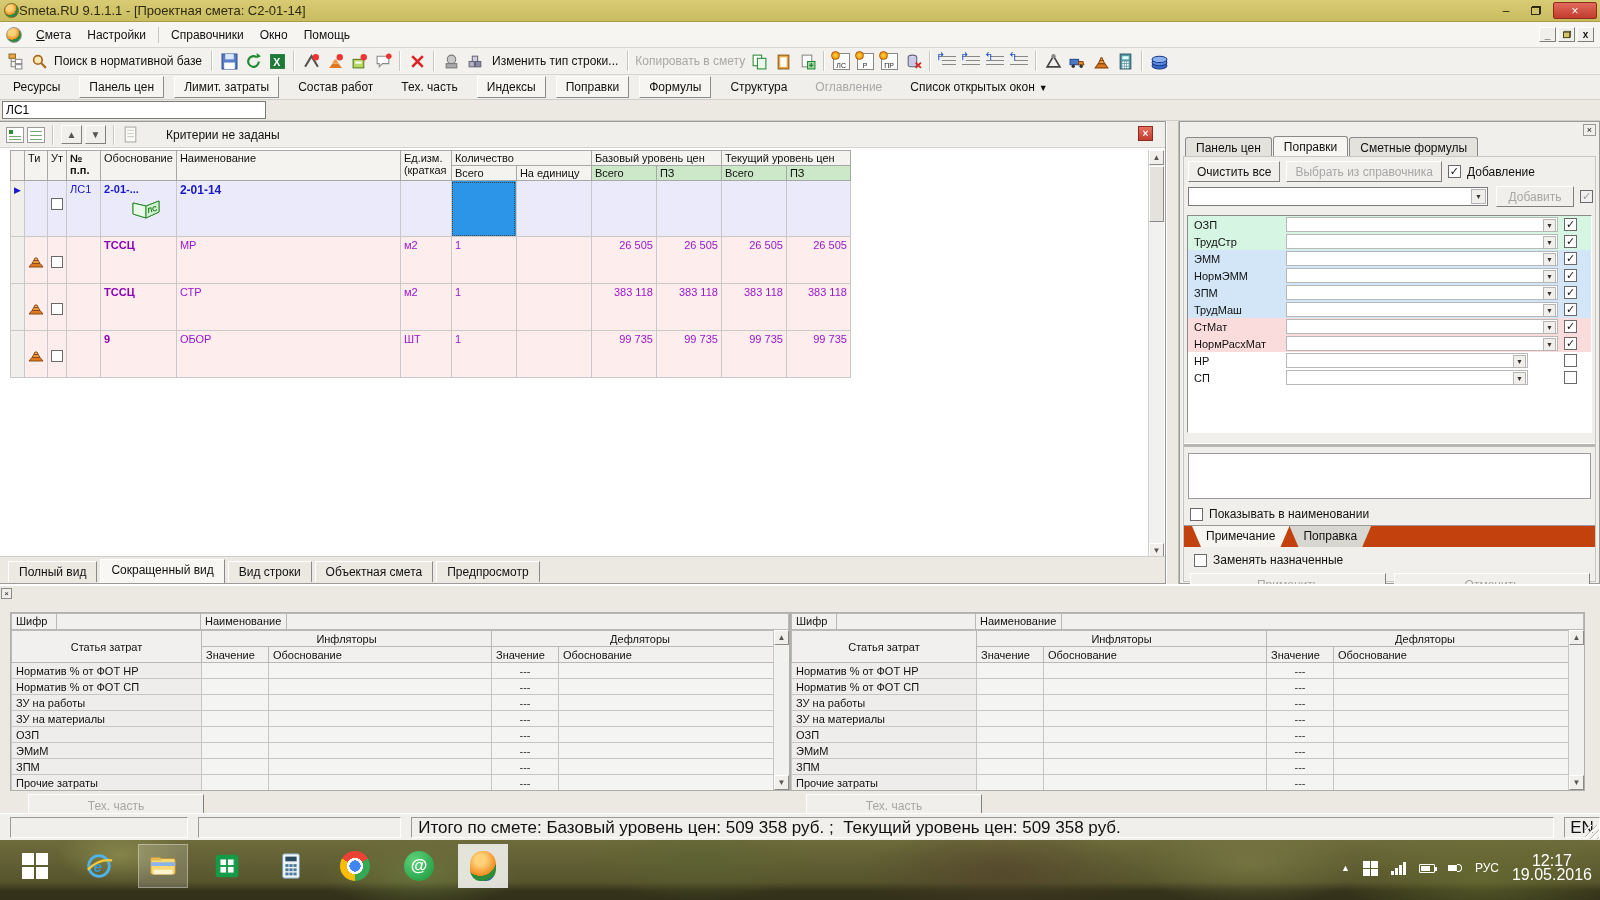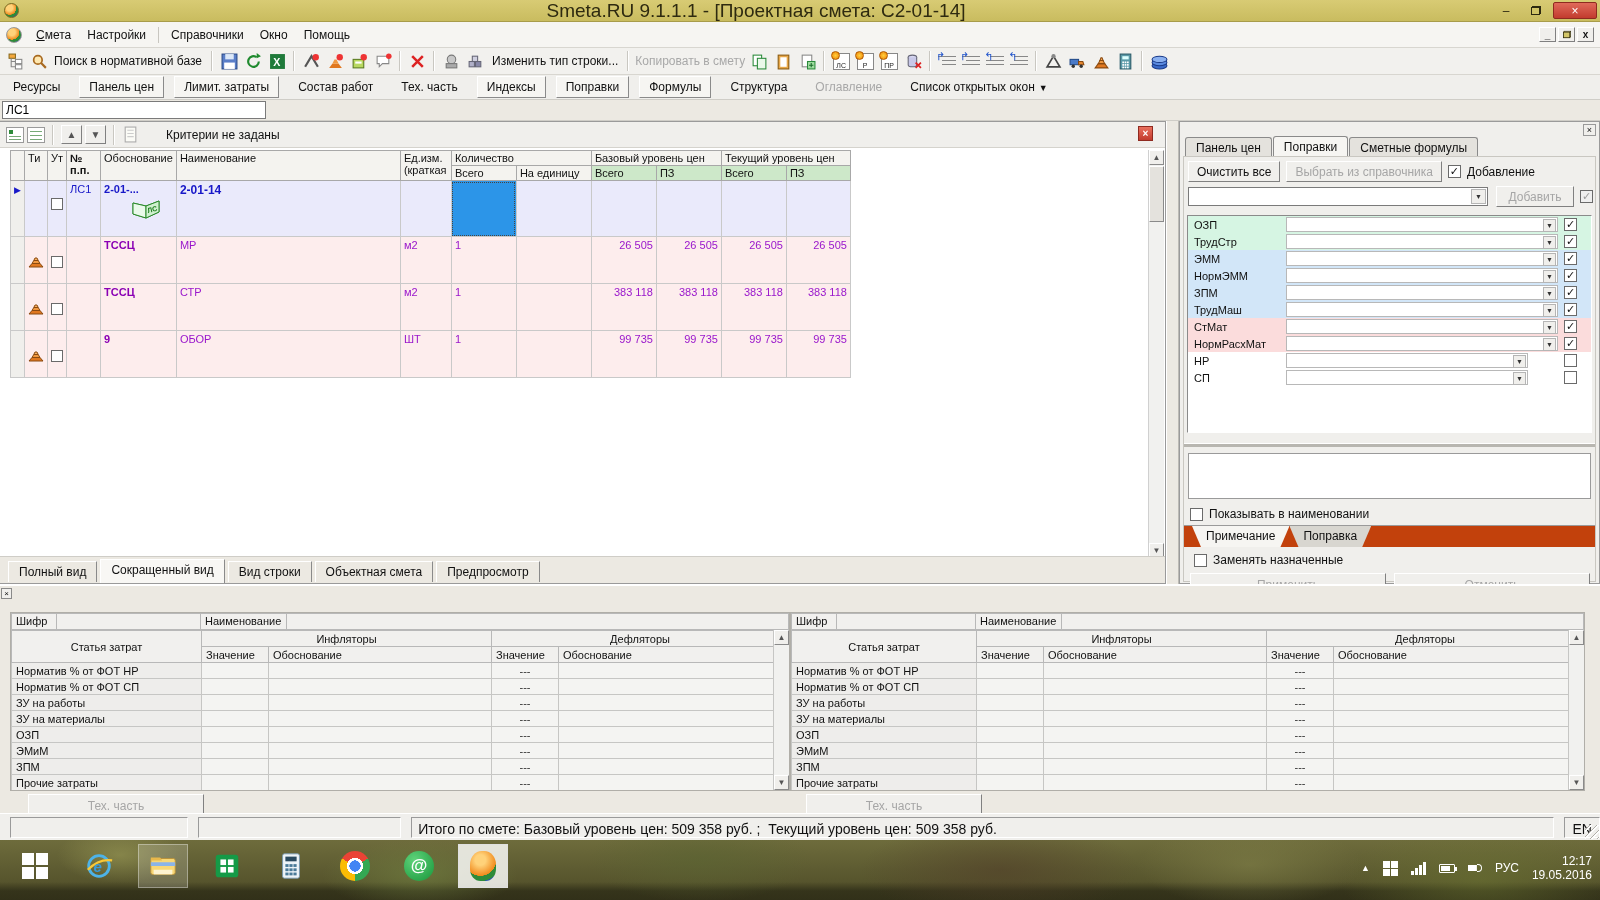--- a/index.html
+++ b/index.html
@@ -6,21 +6,21 @@
 html,body{width:1600px;height:900px;overflow:hidden}
 body{position:relative;background:#ece9e2;font-size:11px;color:#111}
 .abs{position:absolute}
 .btn{border:1px solid;border-color:#fff #808080 #808080 #fff;background:#f0efec;display:inline-flex;align-items:center;justify-content:center;cursor:default}
 .btn.disabled{color:#a6a6a6}
 .cbx{display:inline-block;width:13px;height:13px;background:#fff;border:1px solid #6a6a6a;font-size:11px;line-height:11px;text-align:center;color:#111;vertical-align:middle}
 .cbx.gray{color:#9a9a9a;background:#efefef}
 
 .titlebar{left:0;top:0;width:1600px;height:22px;background:linear-gradient(#d8cb74,#c9bc5f);display:flex;align-items:center;border-bottom:1px solid #a89c4a}
 .app-logo{width:15px;height:15px;margin-left:4px;border-radius:50%;background:radial-gradient(circle at 35% 30%,#ffd27a 0 25%,#f08a1d 55%,#2e8b3a 56% 75%,#2456a8 76%);border:1px solid #7a6a20}
-.title-text{flex:1;text-align:center;font-size:19px;color:#2e2a10}
+.title-text{flex:1;text-align:left;font-size:13px;color:#2e2a10}
 .win-ctrls{display:flex;align-items:center;gap:4px;margin-right:3px}
 .wbtn{width:26px;height:17px;display:flex;align-items:center;justify-content:center;color:#2e2a10;font-size:12px}
 .wbtn.close{width:44px;background:linear-gradient(#e06a5a,#c23b2e);color:#fff;border:1px solid #8f2a20;border-radius:2px}
 .restore-glyph{position:relative;width:10px;height:9px}
 .restore-glyph::before{content:"";position:absolute;top:0;right:0;width:7px;height:6px;border:1px solid #2e2a10}
 .restore-glyph::after{content:"";position:absolute;bottom:0;left:0;width:7px;height:6px;border:1px solid #2e2a10;background:#d2c567}
 
 .menubar{left:0;top:22px;width:1600px;height:26px;background:#f6f5f2;border-bottom:1px solid #d8d6d0;display:flex;align-items:center}
 .menu-logo{width:16px;height:16px;margin:0 6px 0 6px;border-radius:50%;background:radial-gradient(circle at 35% 30%,#ffd27a 0 25%,#f08a1d 55%,#2e8b3a 56% 75%,#2456a8 76%);border:1px solid #999}
 .menu-item{display:inline-block;padding:3px 8px;font-size:12px}
@@ -125,21 +125,21 @@
 .lt-fill{flex:1}
 table.lt{border-collapse:collapse;table-layout:fixed;font-size:11px;width:100%}
 table.lt th{border:1px solid #b8b8b8;background:#f1f0ee;font-weight:normal;padding:1px 4px;height:16px}
 table.lt td{border:1px solid #c6c6c4;background:#f4f4f2;height:16px;padding:1px 4px}
 table.lt td.lt-label{background:#eeedeb;text-align:left}
 table.lt td.lt-dash{text-align:center;color:#333}
 .lt-scroll{position:absolute;right:0;top:17px;width:16px;bottom:0;background:#f1f1ef;border-left:1px solid #c6c6c4}
 .tech-btn{position:absolute;width:176px;height:23px;font-size:12px}
 
 .statusbar{left:0;top:813px;width:1600px;height:27px;background:#f0efec;border-top:1px solid #fff;display:flex;align-items:center}
-.sb-panel{height:21px;border:1px solid;border-color:#9a9a9a #fff #fff #9a9a9a;margin-left:10px;display:flex;align-items:flex-end;padding:0 6px;font-size:14px}
+.sb-panel{height:21px;border:1px solid;border-color:#9a9a9a #fff #fff #9a9a9a;margin-left:10px;display:flex;align-items:flex-start;padding:0 6px;font-size:17px}
 .sb-total{white-space:pre}
 .sb-grip{position:absolute;right:1px;bottom:1px;width:14px;height:14px;background:repeating-linear-gradient(135deg,transparent 0 3px,#b0aea8 3px 4px,#fff 4px 5px)}
 
 .taskbar{left:0;top:840px;width:1600px;height:60px;background:
  radial-gradient(90px 40px at 120px 15px,rgba(160,160,90,.55),transparent 70%),
  radial-gradient(140px 50px at 420px 35px,rgba(120,140,70,.5),transparent 70%),
  radial-gradient(160px 60px at 700px 20px,rgba(90,100,50,.6),transparent 70%),
  radial-gradient(200px 70px at 1000px 30px,rgba(80,60,40,.55),transparent 70%),
  radial-gradient(160px 60px at 1250px 25px,rgba(140,140,80,.45),transparent 70%),
  radial-gradient(200px 80px at 1480px 40px,rgba(110,120,50,.5),transparent 70%),
@@ -157,21 +157,21 @@
 .tray-grid span{background:#fff}
 .bars{display:flex;align-items:flex-end;gap:1px}
 .bars span{width:3px;background:#fff}
 .batt{position:relative;width:16px;height:9px;border:1px solid #fff;border-radius:1px}
 .batt::before{content:"";position:absolute;right:-3px;top:2px;width:2px;height:4px;background:#fff}
 .batt::after{content:"";position:absolute;left:1px;top:1px;bottom:1px;width:9px;background:#fff}
 .spk{position:relative;width:14px;height:12px}
 .spk i{position:absolute;left:0;top:3px;width:9px;height:6px;background:#fff;clip-path:polygon(0 0,40% 0,100% -60%,100% 160%,40% 100%,0 100%)}
 .spk b{position:absolute;right:0;top:2px;width:5px;height:8px;border:1px solid #fff;border-left:none;border-radius:0 5px 5px 0}
 .lang{font-size:12px}
-.clock{text-align:right;font-size:12px;line-height:14px}
+.clock{text-align:center;font-size:16px;line-height:14px}
 
 .i16{width:17px;height:17px;display:inline-block}
 .i28{width:30px;height:30px;display:inline-block}
 </style>
 </head>
 <body>
 
 <div class="abs titlebar">
   <span class="app-logo"></span>
   <span class="title-text">Smeta.RU  9.1.1.1  - [Проектная смета: С2-01-14]</span>

